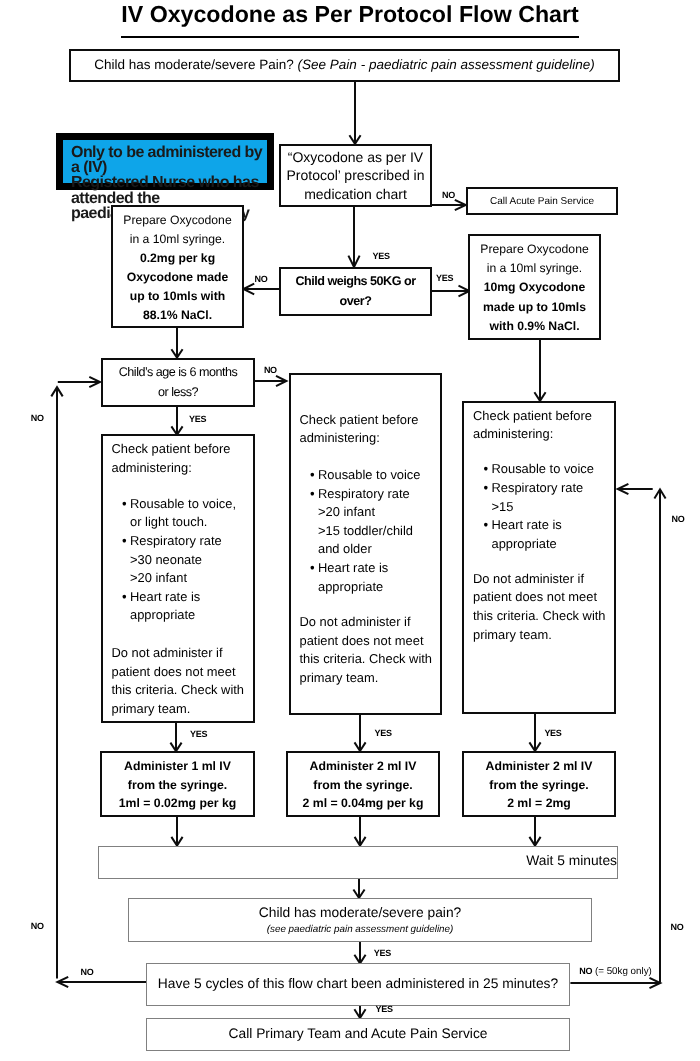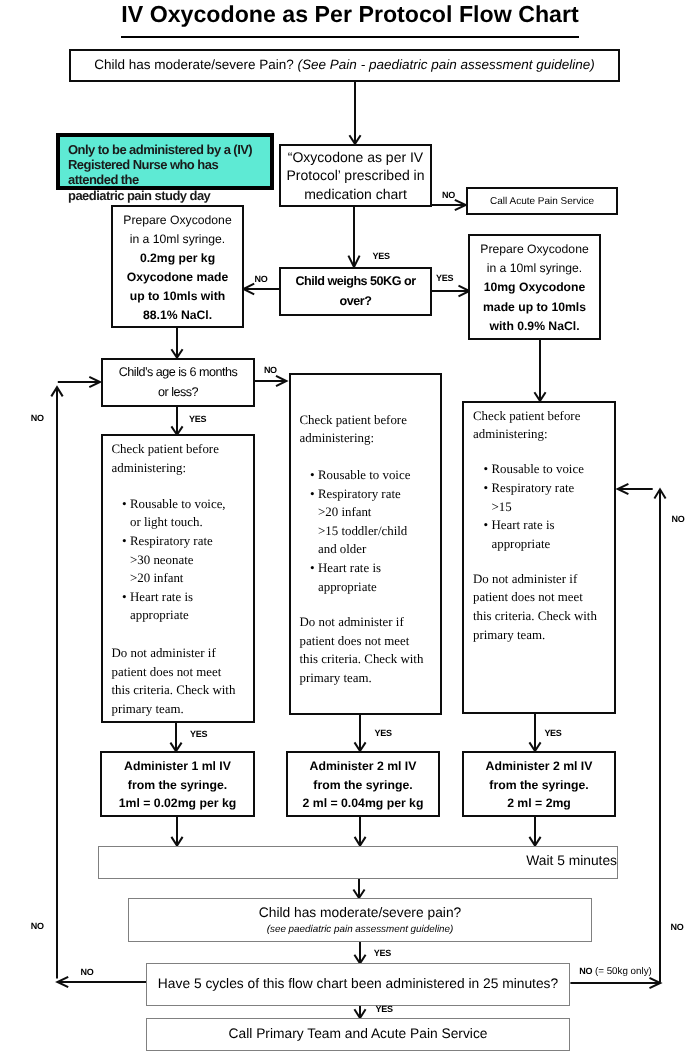--- a/index.html
+++ b/index.html
@@ -16,29 +16,29 @@
   .box>div,.box>b,.box>i{white-space:nowrap;}
   .thin{border:1px solid #808080;}
   .title{position:absolute;width:700px;text-align:center;font-weight:bold;font-size:23.2px;
          line-height:1;}
   .title span{ border-bottom:2.6px solid #000; padding-bottom:9px;}
   .lbl{position:absolute;font-weight:bold;font-size:9px;letter-spacing:-0.3px;
        white-space:nowrap;line-height:9px;}
   .lbl .reg{font-weight:normal;letter-spacing:0px;font-size:9.8px;}
   svg.overlay{position:absolute;left:0;top:0;width:700px;height:1061px;}
   .chk{align-items:flex-start;justify-content:flex-start;line-height:18.6px;padding:4.5px 0 0 9px;font-size:12.9px;}
-  .chkinner{width:100%;text-align:left;font-family:Liberation Serif, serif;}
+  .chkinner{width:100%;text-align:left;}
   .chkinner div{white-space:nowrap;}
   .hd{margin-bottom:var(--hdgap,16.4px);}
   .bullets{list-style:none;margin:0;padding:0 0 0 10px;text-align:left;width:100%;}
   .bullets li{position:relative;padding-left:8.5px;}
   .bullets li:before{content:"\2022";position:absolute;left:0.4px;top:0;font-size:13.2px;line-height:inherit;}
   .ft{margin-top:var(--ftgap,16.4px);}
-  .warn{background:#5eead4;border:4px solid #000000;box-sizing:border-box;
-        position:absolute;font-weight:bold;font-size:13px;letter-spacing:-0.55px;line-height:15.35px;
+  .warn{background:#0ea5e9;border:7px solid #000000;box-sizing:border-box;
+        position:absolute;font-weight:bold;font-size:16px;letter-spacing:-0.55px;line-height:15.35px;
         color:#1a1a1a;padding:4.8px 0 0 8px;}
 </style>
 </head>
 <body>
 
 <div id="page">
 
   <div class="title" style="left:0;top:2.5px;">
     <span>IV Oxycodone as Per Protocol Flow Chart</span>
   </div>

